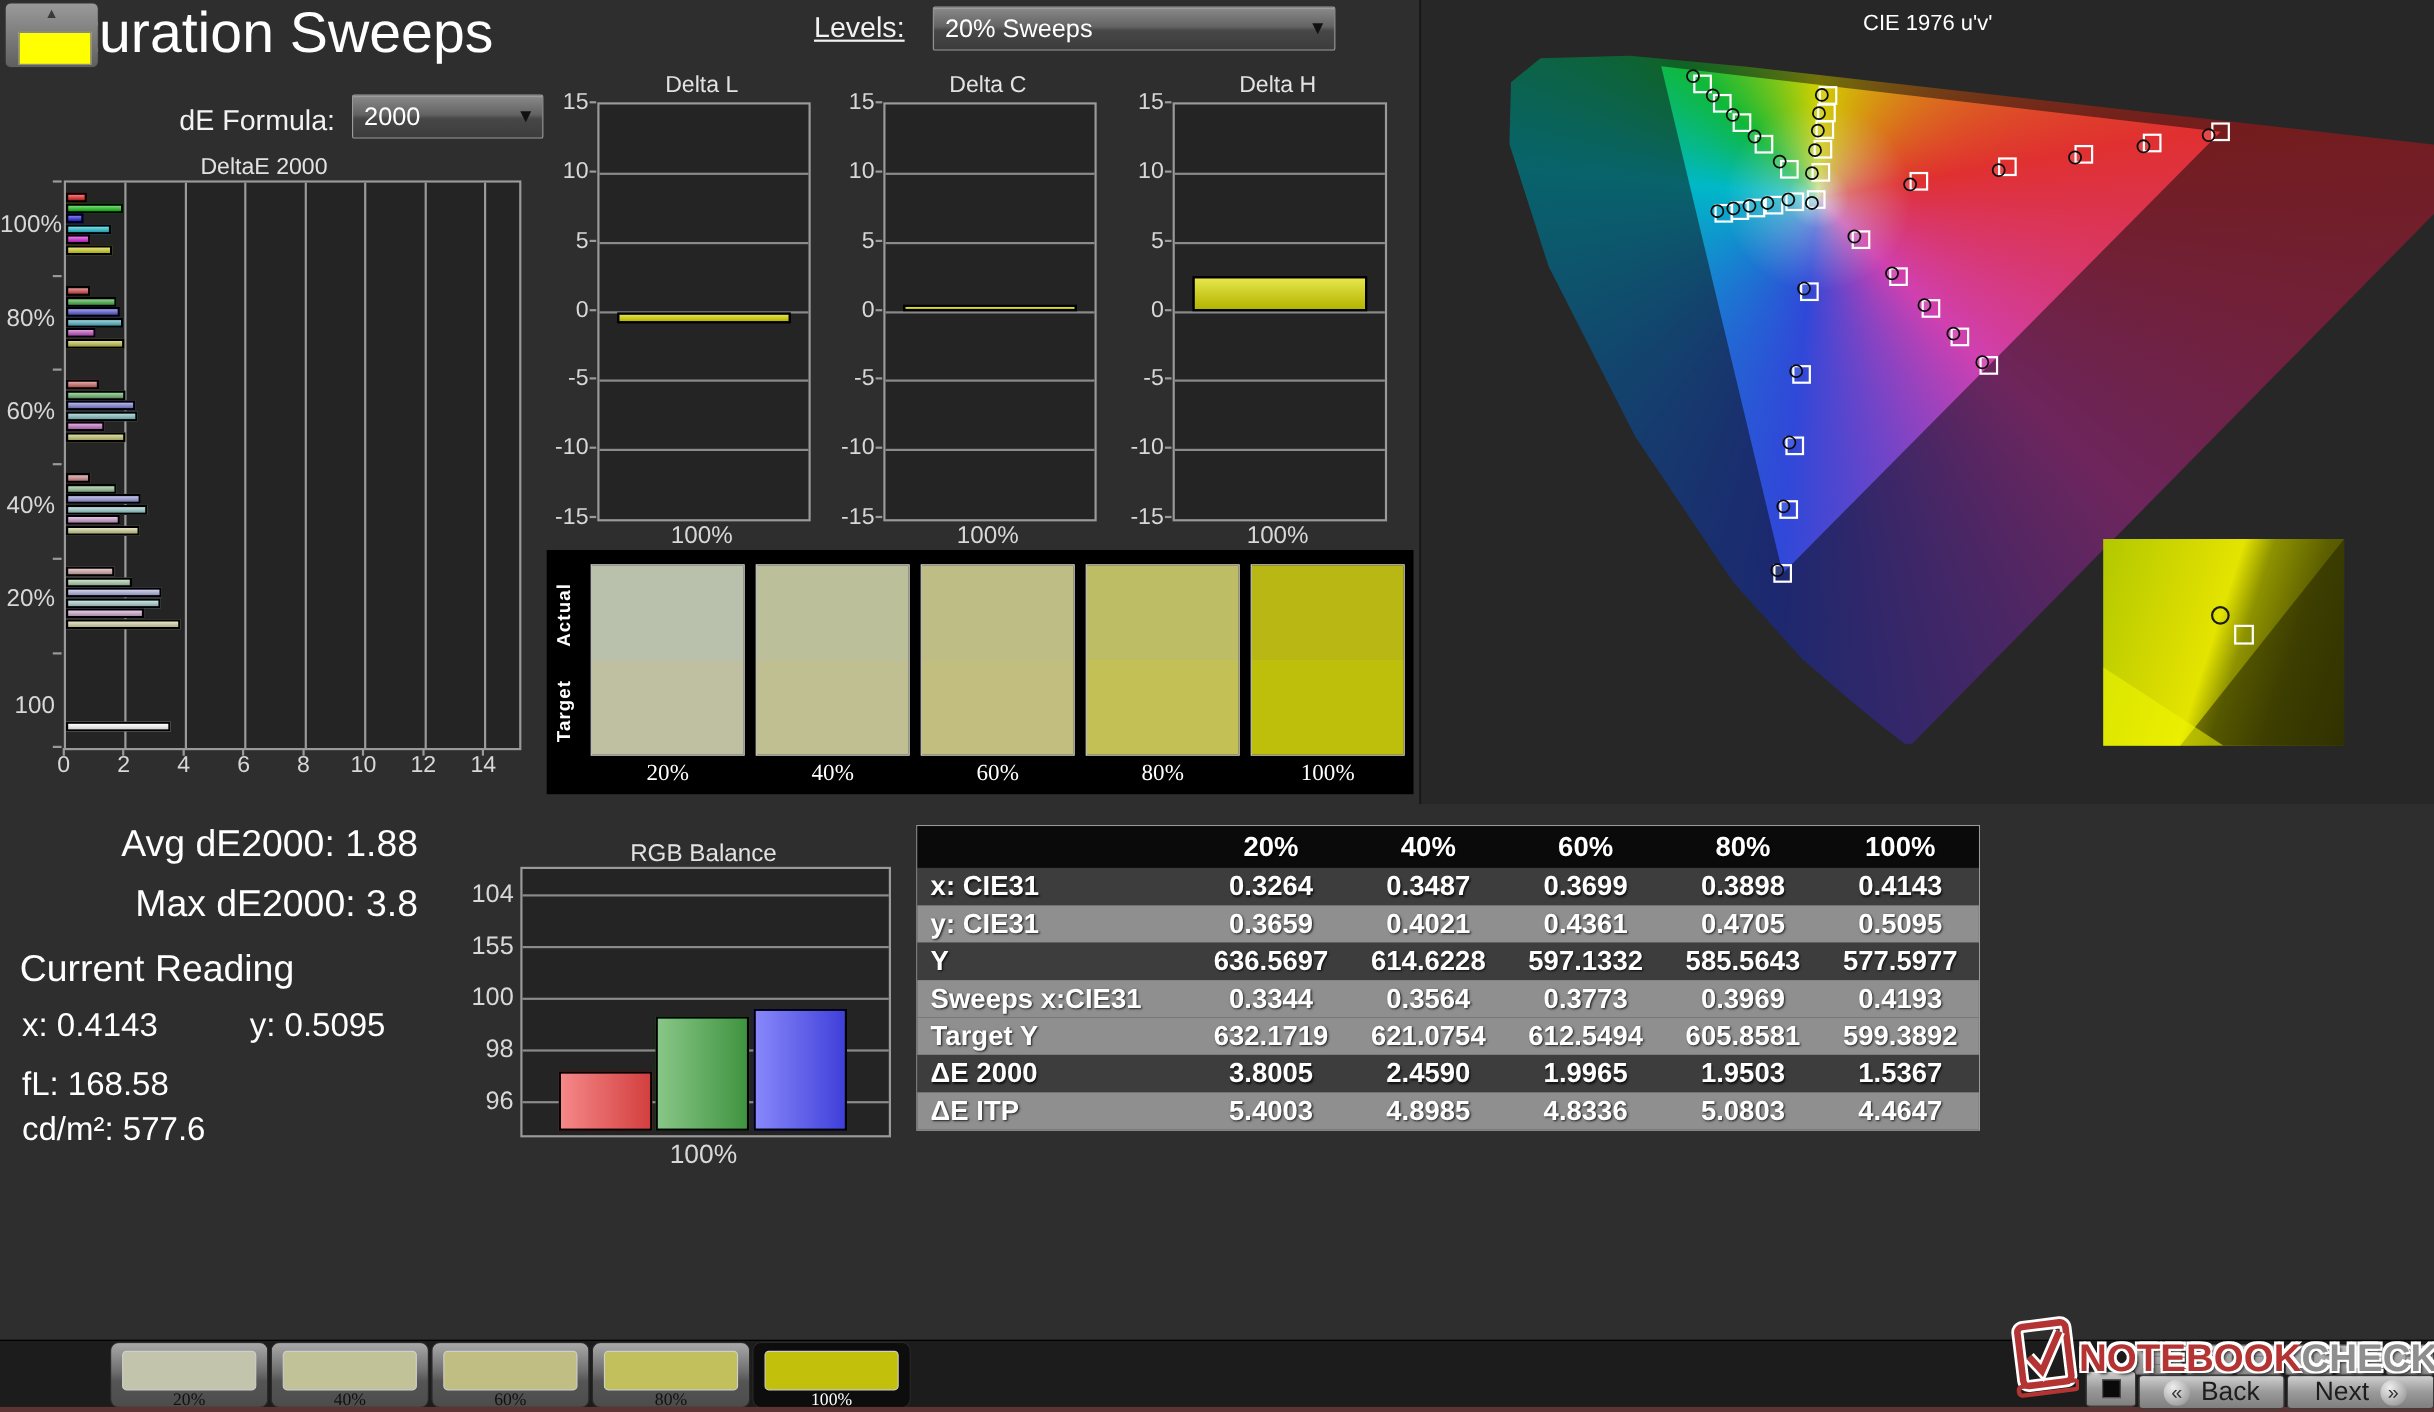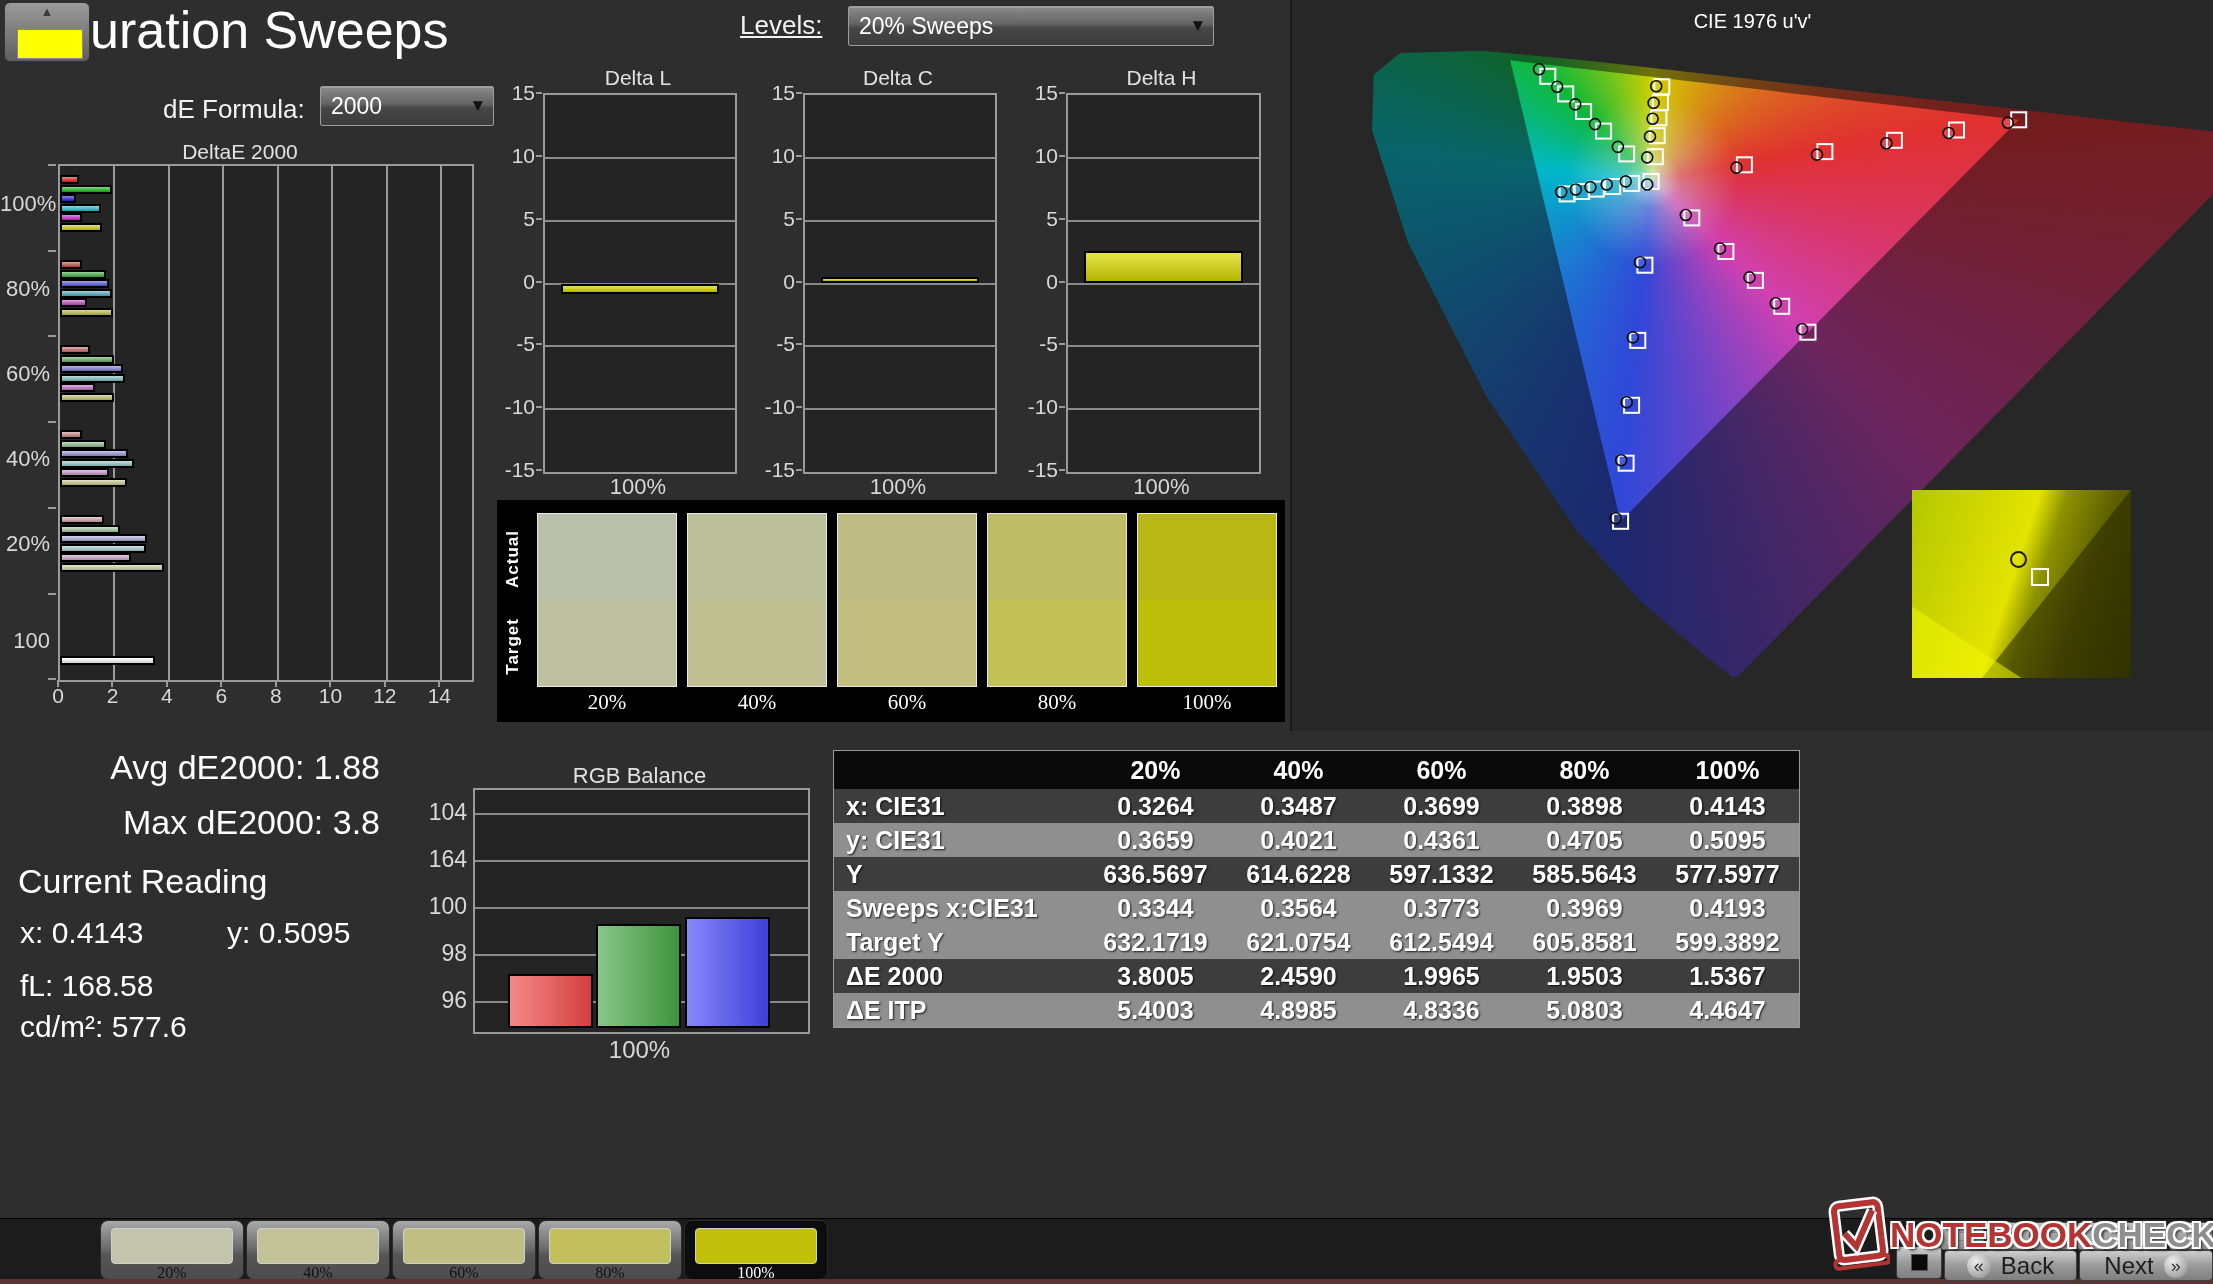--- a/index.html
+++ b/index.html
@@ -374,21 +374,21 @@
     <div class="gridh" style="top: 70px;"></div>
     <div class="gridh" style="top: 117px;"></div>
     <div class="gridh" style="top: 164px;"></div>
     <div class="gridh" style="top: 211px;"></div>
     <div class="vbar" style="left: 33px; width: 85px; top: 183.8px; height: 54.2px; background: linear-gradient(90deg, rgba(255, 255, 255, 0.35), rgba(0, 0, 0, 0.12)), rgb(240, 72, 72);"></div>
     <div class="vbar" style="left: 121px; width: 85px; top: 134.45px; height: 103.55px; background: linear-gradient(90deg, rgba(255, 255, 255, 0.35), rgba(0, 0, 0, 0.12)), rgb(72, 168, 72);"></div>
     <div class="vbar" style="left: 210px; width: 85px; top: 127.4px; height: 110.6px; background: linear-gradient(90deg, rgba(255, 255, 255, 0.35), rgba(0, 0, 0, 0.12)), rgb(72, 72, 248);"></div>
   </div>
 <div class="abs" id="rgb-decor">
     <div class="ticklab" style="left: 421px; top: 799px; width: 46px; text-align: right; font-size: 23px;">104</div>
-    <div class="ticklab" style="left: 421px; top: 846px; width: 46px; text-align: right; font-size: 23px;">164</div>
+    <div class="ticklab" style="left: 421px; top: 846px; width: 46px; text-align: right; font-size: 23px;">155</div>
     <div class="ticklab" style="left: 421px; top: 893px; width: 46px; text-align: right; font-size: 23px;">100</div>
     <div class="ticklab" style="left: 421px; top: 940px; width: 46px; text-align: right; font-size: 23px;">98</div>
     <div class="ticklab" style="left: 421px; top: 987px; width: 46px; text-align: right; font-size: 23px;">96</div>
     <div class="ticklab" style="left: 473px; top: 1036px; width: 333px; text-align: center; font-size: 24px;">100%</div>
   </div>
 
 <div class="abs" id="sweep-table">
     <div class="trow head">
       <div class="lab"></div>
       <div class="val">20%</div>

